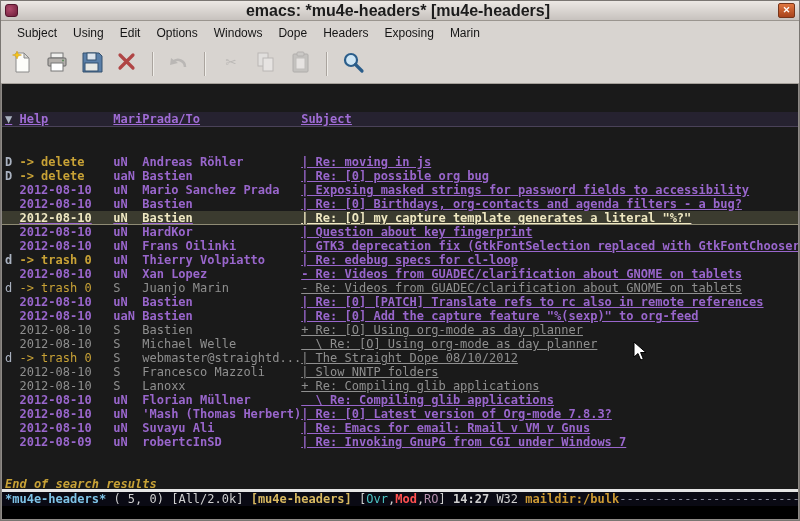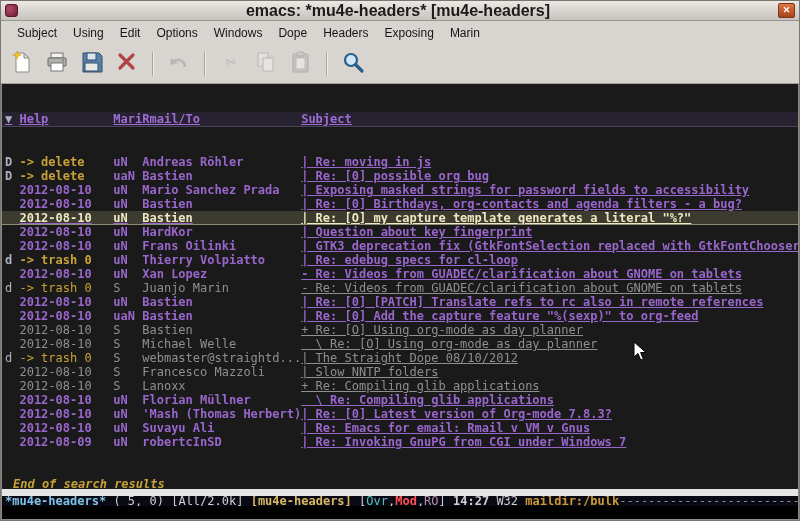--- a/index.html
+++ b/index.html
@@ -67,25 +67,25 @@
   .c-flags { width:4ch;  flex:none; overflow:hidden; }
   .c-from  { width:22ch; flex:none; overflow:hidden; }
   .c-subj  { flex:1; overflow:hidden;text-decoration:underline; }
   .unread  { color:var(--unread,#9966cc); font-weight:bold; }
   .read    { color:var(--read,#909090); }
   .marked  { color:var(--marked,#c8a236) !important; }
   .msg-row.hl { background:var(--highlight_bg,#3a3a2e); text-decoration:underline;
     border-bottom:1px solid #8f8b74; }
   .msg-row.hl span { color:var(--highlight_fg,#efe8c2) !important; }
   .end-line { height:14px; padding-left:3px; color:var(--end_fg,#c8a236);
-    font-style:italic; font-weight:bold;margin-left:8px; }
+    font-style:italic; font-weight:bold; }
   
   .modeline {
     height:17px; flex:none; background:var(--ml_bg,#0a0a14);
-    border-top:7px solid #e5e5e5;
+    border-top:3px solid #e5e5e5;
     display:flex; align-items:center; padding-left:3px;
     font-size:12px; white-space:pre; overflow:hidden; color:var(--ml_fg,#cfcfcf);
   }
   .echo-area { height:13px; flex:none; background:#000; }
   
   .cursor { position:absolute; left:632px; top:340px; pointer-events:none; z-index:50; }
 </style>
 </head>
 <body>
 
@@ -170,21 +170,21 @@
           </svg></span>
       </div>
     </div>
 
   <div class="frame">
     <div class="buffer">
       <div class="header-line">
         <span class="c-mark">▼</span>
         <span class="c-date">Help</span>
         <span class="c-flags">Marin</span>
-        <span class="c-from">Rmail/To</span>
+        <span class="c-from">Prada/To</span>
         <span class="c-subj">Subject</span>
       </div>
       <div id="rows"><div class="msg-row unread"><span class="c-mark">D</span><span class="c-date marked">-&gt; delete</span><span class="c-flags">uN</span><span class="c-from">Andreas Röhler</span><span class="c-subj">| Re: moving in js</span></div><div class="msg-row unread"><span class="c-mark">D</span><span class="c-date marked">-&gt; delete</span><span class="c-flags">uaN</span><span class="c-from">Bastien</span><span class="c-subj">| Re: [0] possible org bug</span></div><div class="msg-row unread"><span class="c-mark"></span><span class="c-date">2012-08-10</span><span class="c-flags">uN</span><span class="c-from">Mario Sanchez Prada</span><span class="c-subj">| Exposing masked strings for password fields to accessibility</span></div><div class="msg-row unread"><span class="c-mark"></span><span class="c-date">2012-08-10</span><span class="c-flags">uN</span><span class="c-from">Bastien</span><span class="c-subj">| Re: [0] Birthdays, org-contacts and agenda filters - a bug?</span></div><div class="msg-row unread hl"><span class="c-mark"></span><span class="c-date">2012-08-10</span><span class="c-flags">uN</span><span class="c-from">Bastien</span><span class="c-subj">| Re: [O] my capture template generates a literal "%?"</span></div><div class="msg-row unread"><span class="c-mark"></span><span class="c-date">2012-08-10</span><span class="c-flags">uN</span><span class="c-from">HardKor</span><span class="c-subj">| Question about key fingerprint</span></div><div class="msg-row unread"><span class="c-mark"></span><span class="c-date">2012-08-10</span><span class="c-flags">uN</span><span class="c-from">Frans Oilinki</span><span class="c-subj">| GTK3 deprecation fix (GtkFontSelection replaced with GtkFontChooser)</span></div><div class="msg-row unread"><span class="c-mark">d</span><span class="c-date marked">-&gt; trash 0</span><span class="c-flags">uN</span><span class="c-from">Thierry Volpiatto</span><span class="c-subj">| Re: edebug specs for cl-loop</span></div><div class="msg-row unread"><span class="c-mark"></span><span class="c-date">2012-08-10</span><span class="c-flags">uN</span><span class="c-from">Xan Lopez</span><span class="c-subj">- Re: Videos from GUADEC/clarification about GNOME on tablets</span></div><div class="msg-row read"><span class="c-mark">d</span><span class="c-date marked">-&gt; trash 0</span><span class="c-flags">S</span><span class="c-from">Juanjo Marin</span><span class="c-subj">- Re: Videos from GUADEC/clarification about GNOME on tablets</span></div><div class="msg-row unread"><span class="c-mark"></span><span class="c-date">2012-08-10</span><span class="c-flags">uN</span><span class="c-from">Bastien</span><span class="c-subj">| Re: [0] [PATCH] Translate refs to rc also in remote references</span></div><div class="msg-row unread"><span class="c-mark"></span><span class="c-date">2012-08-10</span><span class="c-flags">uaN</span><span class="c-from">Bastien</span><span class="c-subj">| Re: [0] Add the capture feature "%(sexp)" to org-feed</span></div><div class="msg-row read"><span class="c-mark"></span><span class="c-date">2012-08-10</span><span class="c-flags">S</span><span class="c-from">Bastien</span><span class="c-subj">+ Re: [O] Using org-mode as day planner</span></div><div class="msg-row read"><span class="c-mark"></span><span class="c-date">2012-08-10</span><span class="c-flags">S</span><span class="c-from">Michael Welle</span><span class="c-subj">  \ Re: [O] Using org-mode as day planner</span></div><div class="msg-row read"><span class="c-mark">d</span><span class="c-date marked">-&gt; trash 0</span><span class="c-flags">S</span><span class="c-from">webmaster@straightd...</span><span class="c-subj">| The Straight Dope 08/10/2012</span></div><div class="msg-row read"><span class="c-mark"></span><span class="c-date">2012-08-10</span><span class="c-flags">S</span><span class="c-from">Francesco Mazzoli</span><span class="c-subj">| Slow NNTP folders</span></div><div class="msg-row read"><span class="c-mark"></span><span class="c-date">2012-08-10</span><span class="c-flags">S</span><span class="c-from">Lanoxx</span><span class="c-subj">+ Re: Compiling glib applications</span></div><div class="msg-row unread"><span class="c-mark"></span><span class="c-date">2012-08-10</span><span class="c-flags">uN</span><span class="c-from">Florian Müllner</span><span class="c-subj">  \ Re: Compiling glib applications</span></div><div class="msg-row unread"><span class="c-mark"></span><span class="c-date">2012-08-10</span><span class="c-flags">uN</span><span class="c-from">'Mash (Thomas Herbert)</span><span class="c-subj">| Re: [0] Latest version of Org-mode 7.8.3?</span></div><div class="msg-row unread"><span class="c-mark"></span><span class="c-date">2012-08-10</span><span class="c-flags">uN</span><span class="c-from">Suvayu Ali</span><span class="c-subj">| Re: Emacs for email: Rmail v VM v Gnus</span></div><div class="msg-row unread"><span class="c-mark"></span><span class="c-date">2012-08-09</span><span class="c-flags">uN</span><span class="c-from">robertcInSD</span><span class="c-subj">| Re: Invoking GnuPG from CGI under Windows 7</span></div></div>
       <div class="end-line">End of search results</div>
     </div>
     <div class="modeline" id="modeline"><span style="color: var(--ml_buffer); font-weight: bold;">*mu4e-headers*</span><span style="color: var(--ml_fg);"> ( 5, 0) [All/2.0k] </span><span style="color: var(--ml_mode); font-weight: bold;">[mu4e-headers] </span><span style="color: var(--ml_fg);">[</span><span style="color: var(--ml_ovr);">Ovr</span><span style="color: var(--ml_fg);">,</span><span style="color: var(--ml_mod); font-weight: bold;">Mod</span><span style="color: var(--ml_fg);">,</span><span style="color: var(--ml_ro);">RO</span><span style="color: var(--ml_fg);">] </span><span style="color: var(--ml_fg); font-weight: bold;">14:27 </span><span style="color: var(--ml_fg);">W32 </span><span style="color: var(--ml_maildir); font-weight: bold;">maildir:/bulk</span><span style="color: var(--ml_dash);">--------------------------------------------</span></div>
     <div class="echo-area"></div>
   </div>
 
   <svg class="cursor" width="14" height="21" viewBox="0 0 14 21">

